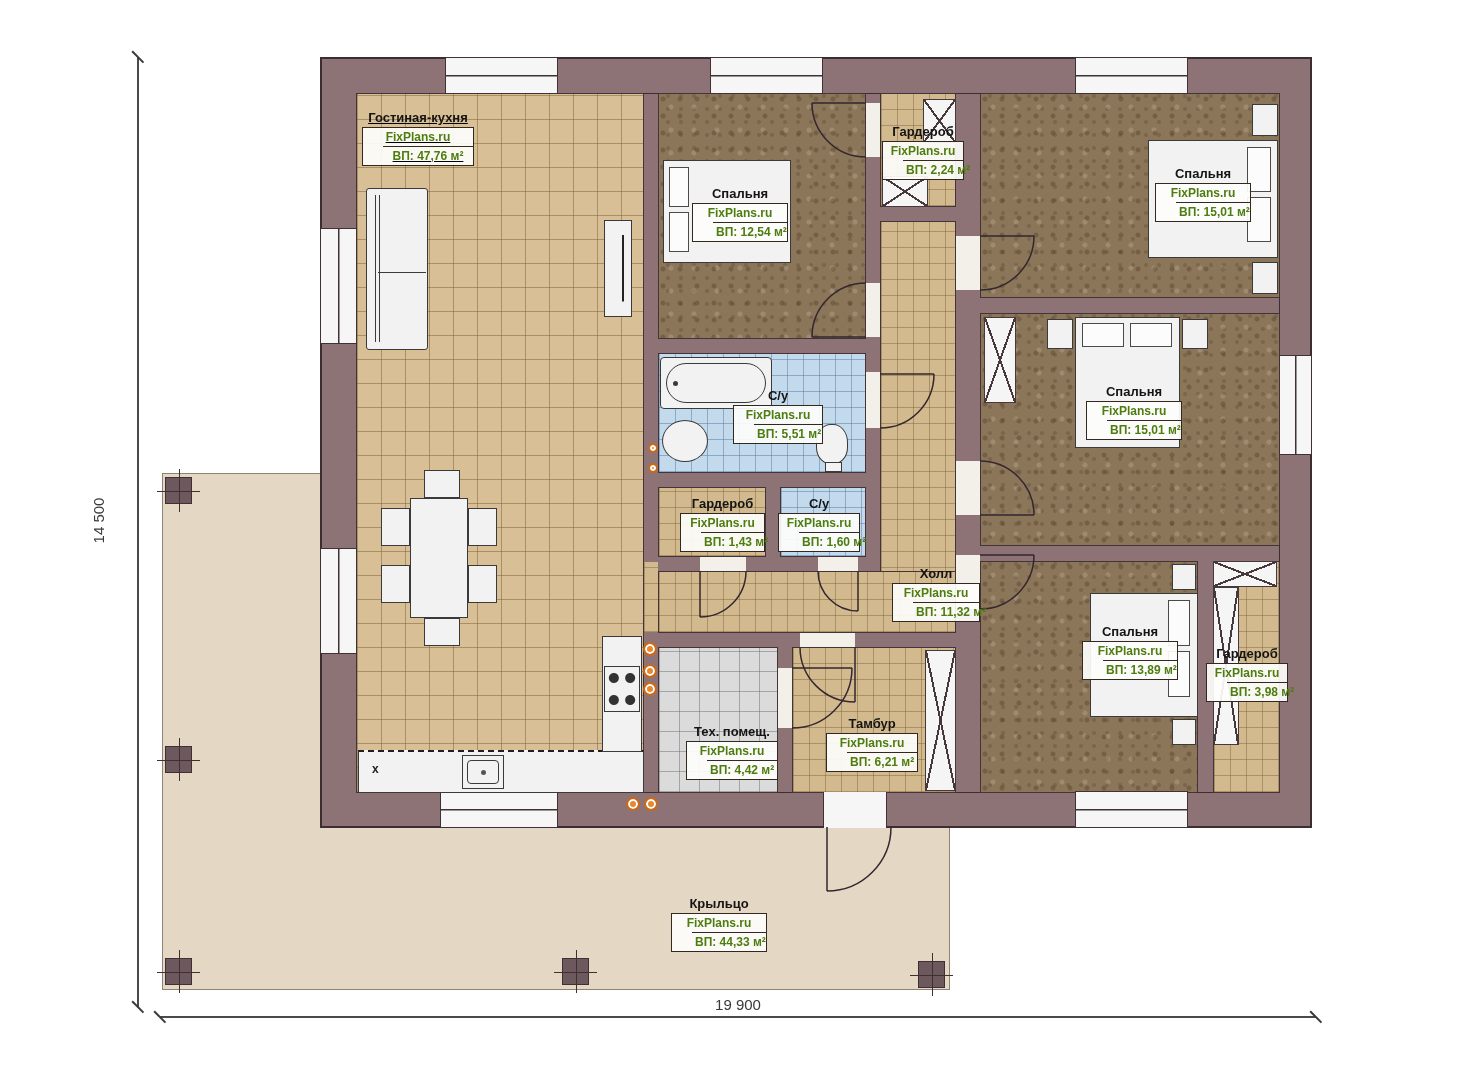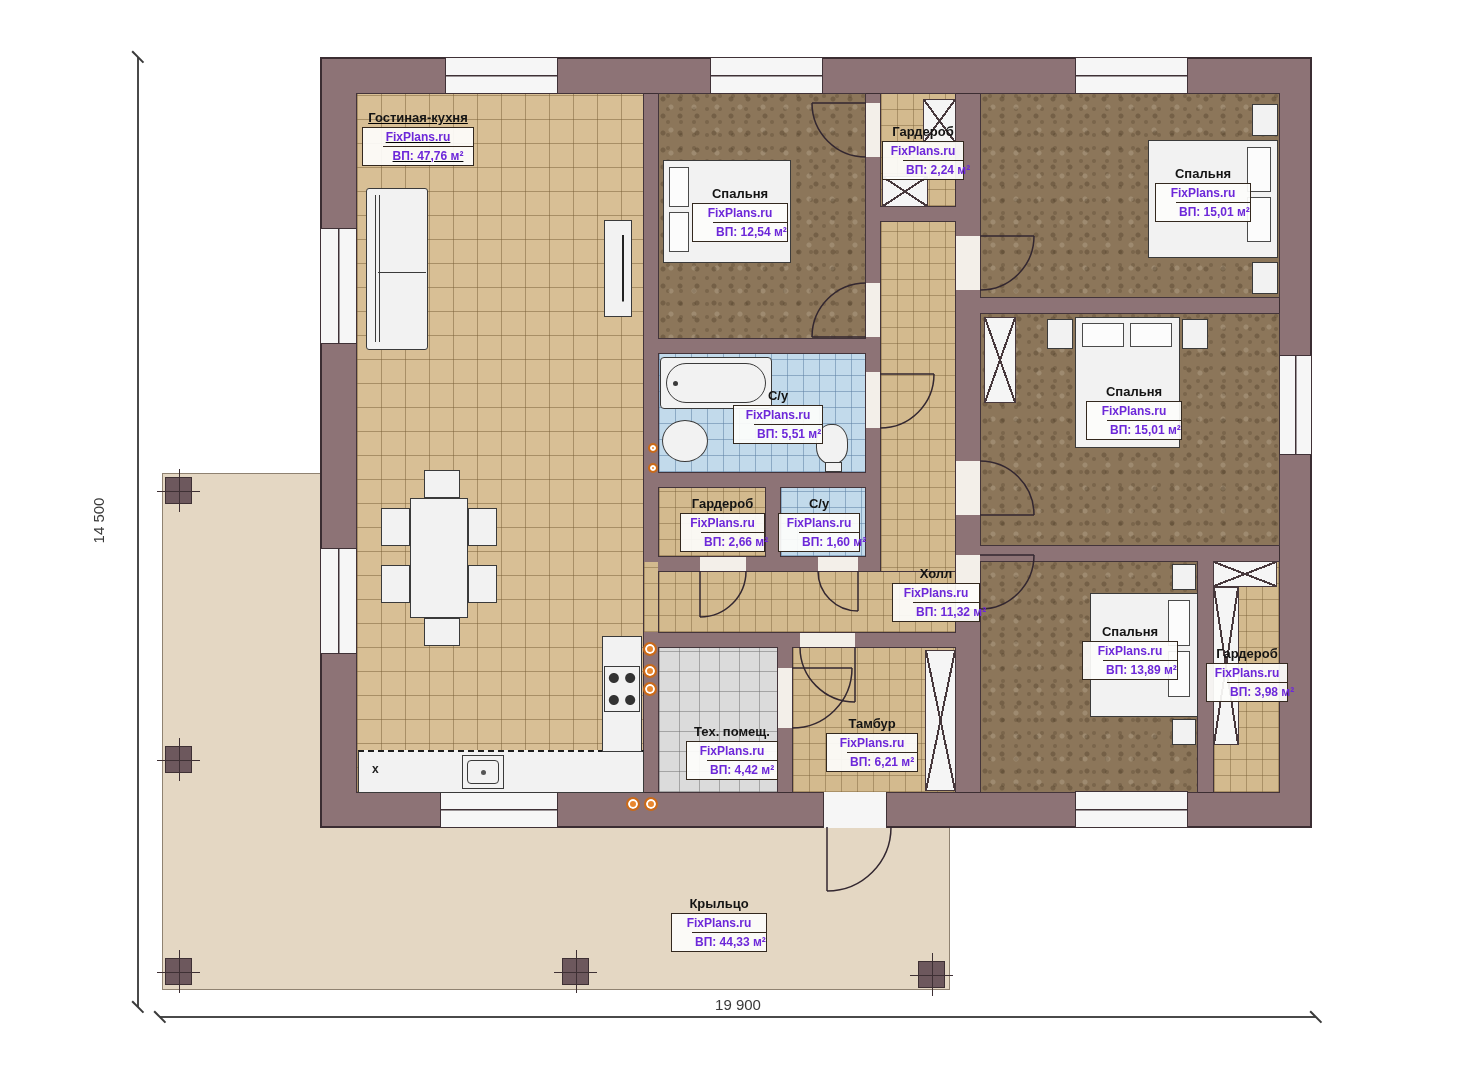--- a/index.html
+++ b/index.html
@@ -76,21 +76,21 @@
                           radial-gradient(circle at 74% 75%,#333 4.5px,transparent 5.5px);}
   .counter-top{border-top:2px dashed #1f1f1f;}
   .kx{z-index:11;font:bold 12px "Liberation Sans",sans-serif;color:#222;}
 
   .dot{border-radius:50%;background:#e8872f;border:2px solid #c96a1a;box-shadow:inset 0 0 0 2px #fff;z-index:12;}
 
   
   .rlabel{z-index:40;text-align:center;}
   .rtitle{font:bold 13px/15px "Liberation Sans",sans-serif;color:#141414;margin-bottom:2px;white-space:nowrap;}
   .rbox{border:1.8px solid #33281e;background:rgba(253,253,251,.93);}
-  .rrow{padding:1.5px 3px;font:bold 12px/15px "Liberation Sans",sans-serif;color:#6d28d9;white-space:nowrap;}
+  .rrow{padding:1.5px 3px;font:bold 12px/15px "Liberation Sans",sans-serif;color:#4d7c0f;white-space:nowrap;}
   .rrow + .rrow{border-top:1.8px solid #33281e;margin-left:20px;}
 
   
   .dim-line{background:#4a4a4a;z-index:2;}
   .tick{width:16px;height:1.5px;background:#3a3a3a;z-index:2;}
   .r45{transform:rotate(45deg);}
   .dim-text{font:15px "Liberation Sans",sans-serif;color:#3a3a3a;z-index:2;text-align:center;}
 
   svg.arcs{position:absolute;left:0;top:0;z-index:20;}
   svg.arcs path{stroke:#332730;stroke-width:1.5;fill:none;}
@@ -272,21 +272,21 @@
     <div class="rbox">
       <div class="rrow">FixPlans.ru</div>
       <div class="rrow">ВП: 5,51 м²</div>
     </div>
   </div>
 
   <div class="abs rlabel" style="left:680px;top:496px;width:85px;">
     <div class="rtitle">Гардероб</div>
     <div class="rbox">
       <div class="rrow">FixPlans.ru</div>
-      <div class="rrow">ВП: 2,66 м²</div>
+      <div class="rrow">ВП: 1,43 м²</div>
     </div>
   </div>
 
   <div class="abs rlabel" style="left:778px;top:496px;width:82px;">
     <div class="rtitle">С/у</div>
     <div class="rbox">
       <div class="rrow">FixPlans.ru</div>
       <div class="rrow">ВП: 1,60 м²</div>
     </div>
   </div>

